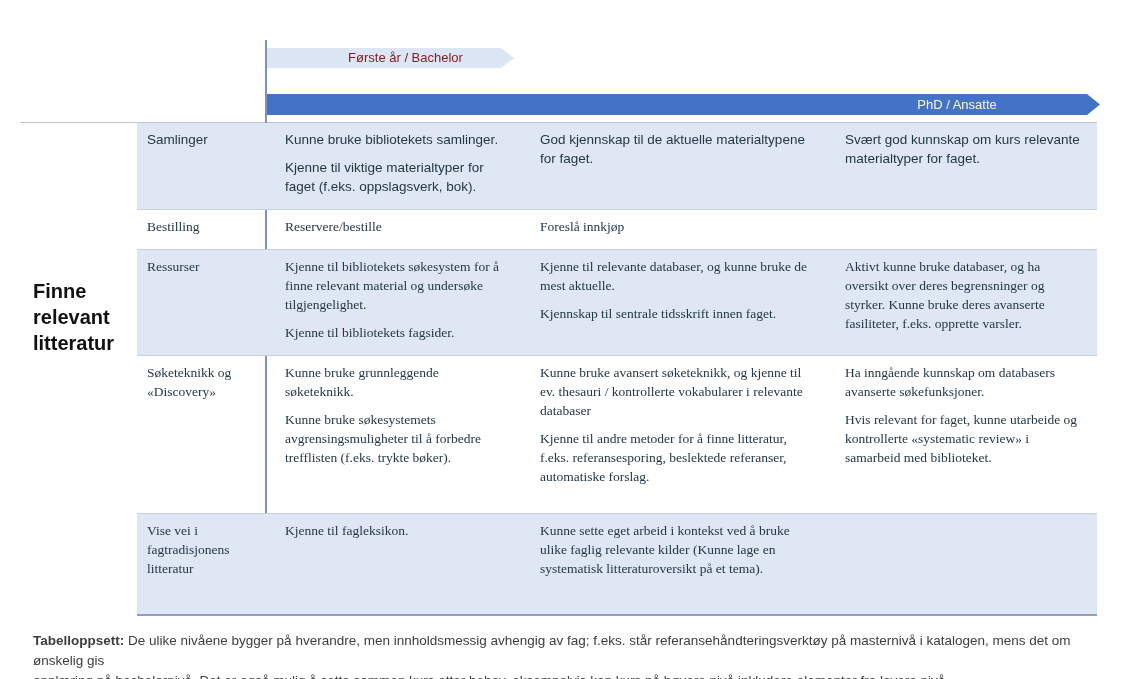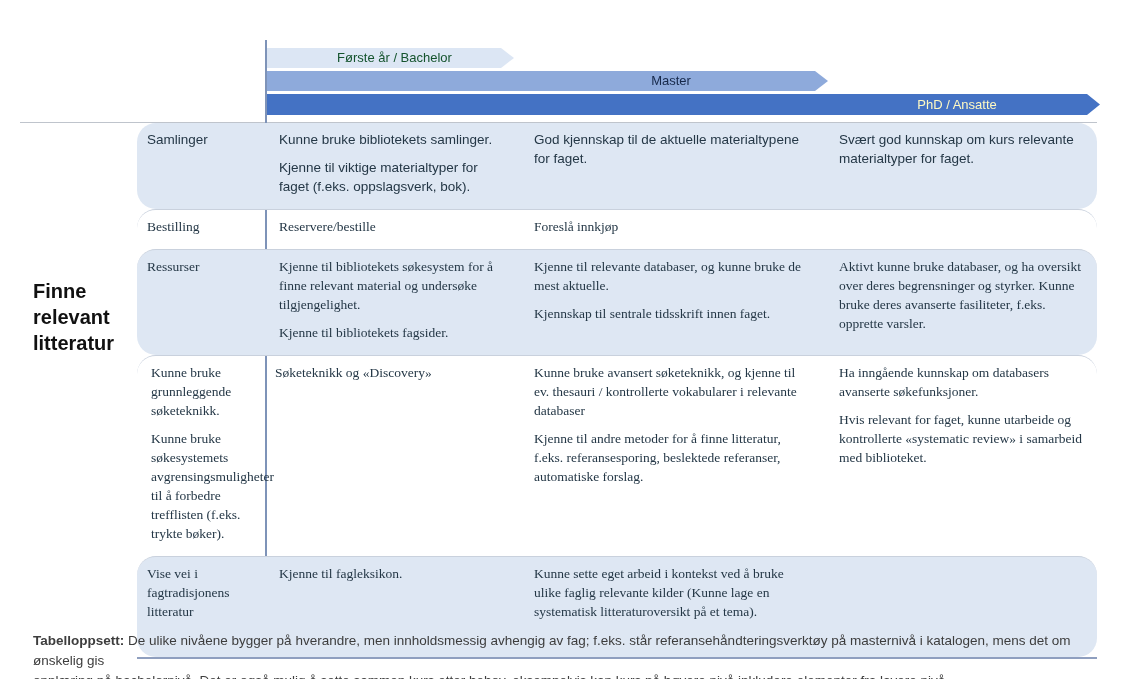--- a/index.html
+++ b/index.html
@@ -16,69 +16,66 @@
   .arrows{position:absolute;left:267px;top:48px;width:840px;height:70px;}
   .arrow{
     position:absolute;left:0;
     clip-path:polygon(0 0, calc(100% - 13px) 0, 100% 50%, calc(100% - 13px) 100%, 0 100%);
     font-size:13px;
   }
   .arrow-1{top:0;width:247px;height:20px;background:#dce6f4;filter:drop-shadow(0 0 1px #a3b8d8);}
   .arrow-2{top:23px;width:561px;height:20px;background:#8eaadb;filter:drop-shadow(0 0 1px #7c97c9);}
   .arrow-3{top:46px;width:833px;height:21px;background:#4472c4;}
   .arrow-label{position:absolute;top:0;text-align:center;white-space:nowrap;}
-  .arrow-1 .arrow-label{left:4px;width:247px;line-height:20px;color:#14532d;}
+  .arrow-1 .arrow-label{left:15px;width:247px;line-height:20px;color:#7f1d1d;}
   .arrow-2 .arrow-label{left:247px;width:314px;line-height:20px;color:#17294a;}
   .arrow-3 .arrow-label{left:561px;width:258px;line-height:21px;color:#fef9c3;}
 
   
   .top-rule{position:absolute;left:20px;top:122px;width:1077px;height:1px;background:#bfc4cc;}
   .v-divider{position:absolute;left:265px;top:40px;width:2px;height:562px;background:#7e93b8;}
 
   
   .group-label{
     position:absolute;left:33px;top:278px;width:105px;
     font-size:20px;font-weight:bold;color:#111111;line-height:26px;
   }
 
   
   .matrix{
     position:absolute;left:137px;top:123px;width:960px;
     border-bottom:2px solid #8f9fbf;
     font-size:13.5px;line-height:19px;
   }
-  .row{display:grid;grid-template-columns:128px 255px 305px 272px;border-radius:19px;}
+  .row{display:grid;grid-template-columns:128px 255px 305px 272px;}
   .row + .row{border-top:1px solid #c9d1dd;font-family:Liberation Serif, serif;}
   .row:nth-child(odd){background:#dee7f3;}
   .row:nth-child(1){min-height:84px;}
   .row:nth-child(2){min-height:33px;}
   .row:nth-child(3){min-height:104px;}
   .row:nth-child(4){min-height:157px;}
   .row:nth-child(5){min-height:100px;}
   .cell{padding:7px 14px 4px 10px;}
-  .cell p{margin:0 0 9px 4px;}
+  .cell p{margin:0 0 9px 10px;}
 
   
   .caption{
     position:absolute;left:33px;top:631px;width:1090px;
     font-size:13.5px;line-height:20px;color:#3d3d3d;
   }
   .caption b{font-weight:bold;}
 </style>
 </head>
 <body>
 
 <div class="page">
 
   <div class="arrows">
     <div class="arrow arrow-1">
       <span class="arrow-label">Første år / Bachelor</span>
-    </div>
-    <div class="arrow arrow-2">
-      <span class="arrow-label">Master</span>
     </div>
     <div class="arrow arrow-3">
       <span class="arrow-label">PhD / Ansatte</span>
     </div>
   </div>
 
   <div class="top-rule"></div>
   <div class="v-divider"></div>
 
   <div class="group-label">Finne relevant litteratur</div>
@@ -115,25 +112,25 @@
         </div>
         <div class="cell">
           <p>Kjenne til relevante databaser, og kunne bruke de mest aktuelle.</p>
           <p>Kjennskap til sentrale tidsskrift innen faget.</p>
         </div>
         <div class="cell">
           <p>Aktivt kunne bruke databaser, og ha oversikt over deres begrensninger og styrker. Kunne bruke deres avanserte fasiliteter, f.eks. opprette varsler.</p>
         </div>
       </div>
       <div class="row">
+        <div class="cell">Søketeknikk og «Discovery»</div>
         <div class="cell">
           <p>Kunne bruke grunnleggende søketeknikk.</p>
           <p>Kunne bruke søkesystemets avgrensingsmuligheter til å forbedre trefflisten (f.eks. trykte bøker).</p>
         </div>
-        <div class="cell">Søketeknikk og «Discovery»</div>
         <div class="cell">
           <p>Kunne bruke avansert søketeknikk, og kjenne til ev. thesauri / kontrollerte vokabularer i relevante databaser</p>
           <p>Kjenne til andre metoder for å finne litteratur, f.eks. referansesporing, beslektede referanser, automatiske forslag.</p>
         </div>
         <div class="cell">
           <p>Ha inngående kunnskap om databasers avanserte søkefunksjoner.</p>
           <p>Hvis relevant for faget, kunne utarbeide og kontrollerte «systematic review» i samarbeid med biblioteket.</p>
         </div>
       </div>
       <div class="row">

